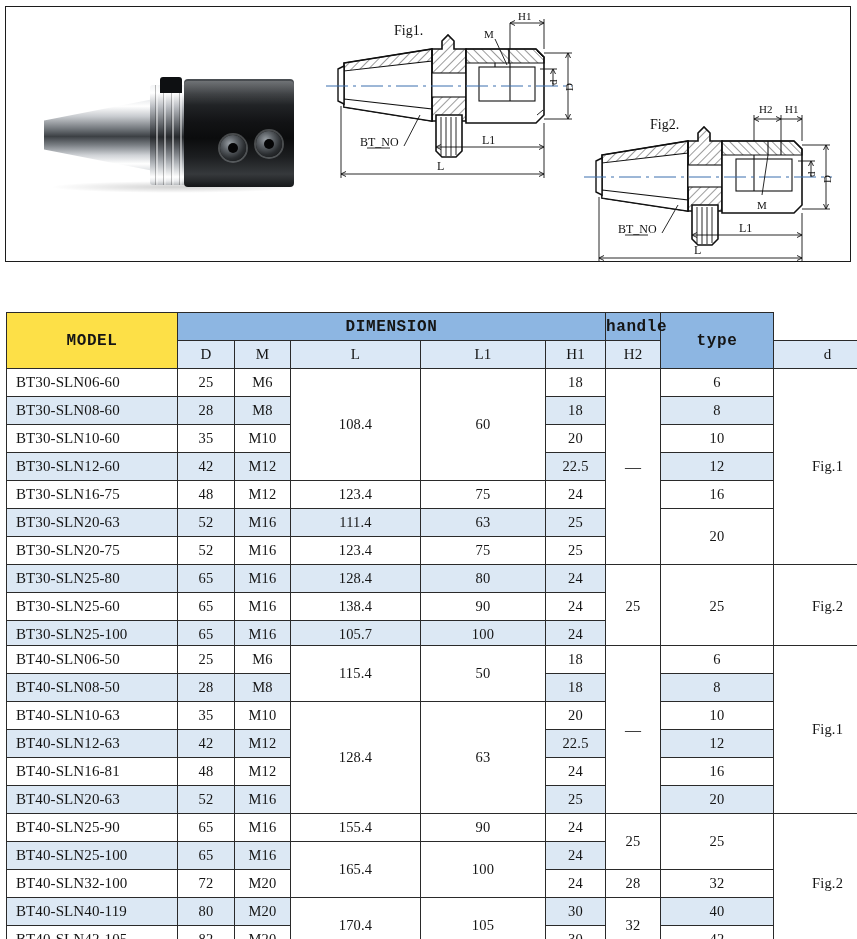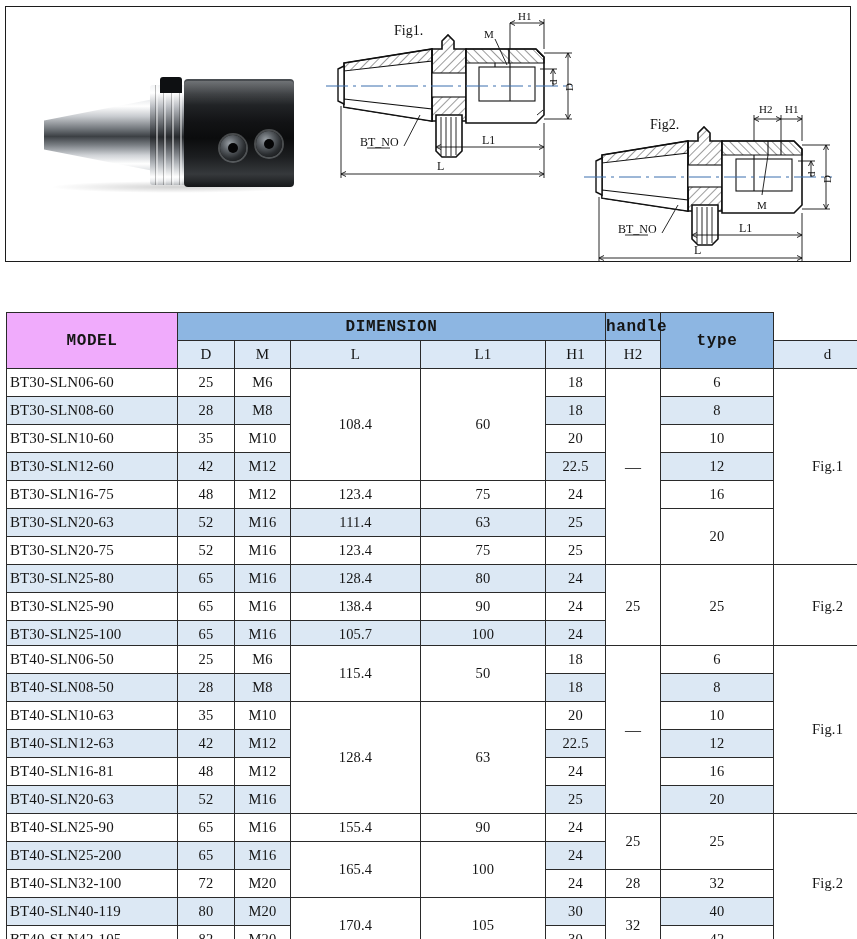--- a/index.html
+++ b/index.html
@@ -174,25 +174,25 @@
   .spec-table thead th {
     font-family: "Liberation Mono", "DejaVu Sans Mono", monospace;
     font-weight: bold;
     font-size: 16px;
     letter-spacing: 0.6px;
   }
   .hdr-main { background: #8db6e2; height: 28px; }
   .hdr-sub  { background: #dbe8f6; height: 26px; font-weight: normal !important;
               font-family: "Liberation Serif","DejaVu Serif",serif !important;
               font-size: 15px !important; letter-spacing: 0.2px !important; }
-  .model-head { background: #f0abfc; }
+  .model-head { background: #fde047; }
 
   .spec-table td.model-cell {
     text-align: left;
-    padding-left: 3px;
+    padding-left: 9px;
     font-size: 15px;
     letter-spacing: 0.1px;
   }
   tr.alt td { background: #dce8f4; }
   td.merged { background: #ffffff !important; }
   td.dash { font-size: 16px; }
 
   
   col.c-model { width: 171px; }
   col.c-d     { width: 57px; }
@@ -532,21 +532,21 @@
           <td>65</td>
           <td>M16</td>
           <td>128.4</td>
           <td>80</td>
           <td>24</td>
           <td class="merged" rowspan="3">25</td>
           <td class="merged" rowspan="3">25</td>
           <td class="merged" rowspan="3">Fig.2</td>
         </tr>
         <tr>
-          <td class="model-cell">BT30-SLN25-90</td>
+          <td class="model-cell">BT30-SLN25-60</td>
           <td>65</td>
           <td>M16</td>
           <td>138.4</td>
           <td>90</td>
           <td>24</td>
         </tr>
         <tr class="alt">
           <td class="model-cell">BT30-SLN25-100</td>
           <td>65</td>
           <td>M16</td>
@@ -623,21 +623,21 @@
           <td>65</td>
           <td>M16</td>
           <td>155.4</td>
           <td>90</td>
           <td>24</td>
           <td class="merged" rowspan="2">25</td>
           <td class="merged" rowspan="2">25</td>
           <td class="merged" rowspan="5">Fig.2</td>
         </tr>
         <tr class="alt">
-          <td class="model-cell">BT40-SLN25-200</td>
+          <td class="model-cell">BT40-SLN25-100</td>
           <td>65</td>
           <td>M16</td>
           <td class="merged" rowspan="2">165.4</td>
           <td class="merged" rowspan="2">100</td>
           <td>24</td>
         </tr>
         <tr>
           <td class="model-cell">BT40-SLN32-100</td>
           <td>72</td>
           <td>M20</td>

